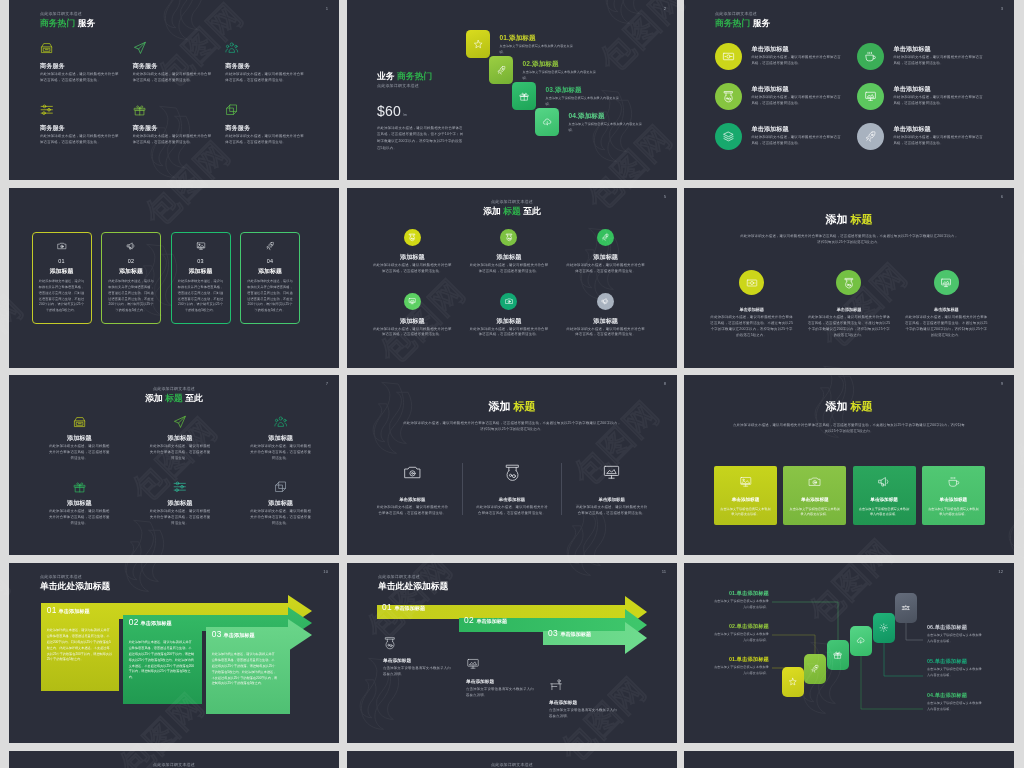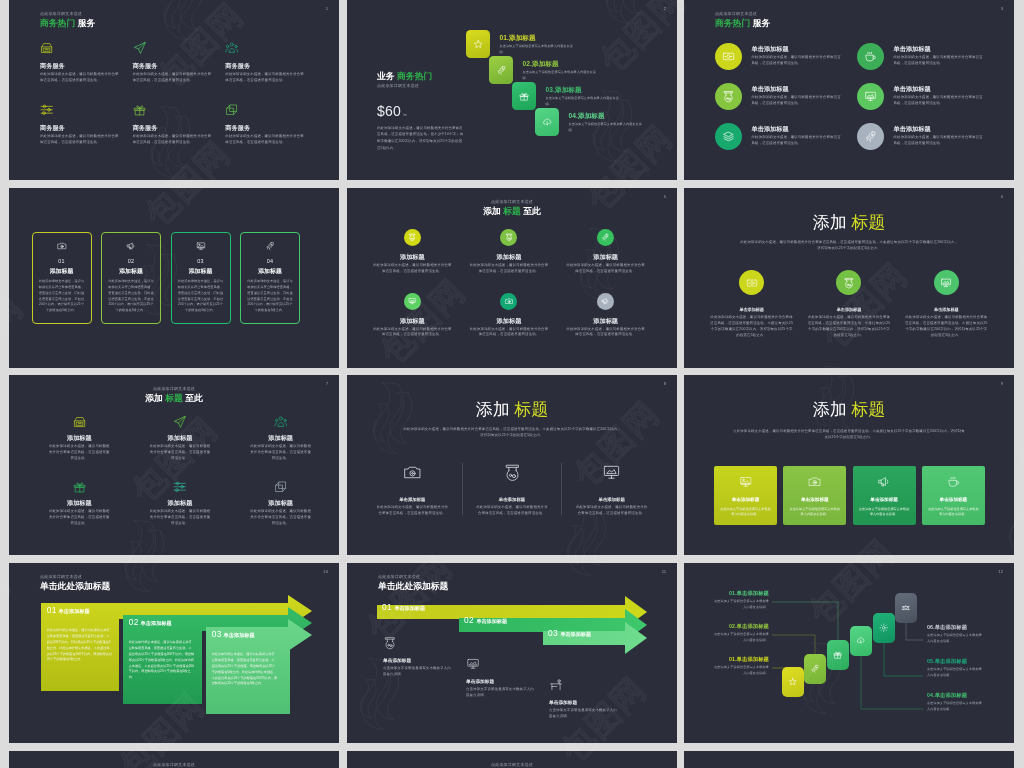--- a/index.html
+++ b/index.html
@@ -58,21 +58,21 @@
         padding:8px 5px 0;text-align:center;}
 .s4ic{height:10px;}
 .s4ic svg{width:10px;height:10px;stroke:#e3e6ea;stroke-width:1.3;display:block;margin:0 auto;}
 .s4num{font-size:5.4px;color:#e3e6ea;margin-top:8px;letter-spacing:.3px;line-height:1;}
 .s4t{font-size:5.9px;font-weight:bold;color:#fff;margin-top:5px;line-height:1;}
 .s4d{margin-top:4px;line-height:1.8;font-size:3.2px;letter-spacing:.06px;}
 
 .chead{position:absolute;left:0;top:12px;width:100%;text-align:center;}
 .chead .ttl{margin-top:3px;}
 .chead2{position:absolute;left:0;top:26px;width:100%;text-align:center;}
-.ttl2{font-size:17px;font-weight:normal;line-height:1.05;}
+.ttl2{font-size:11px;font-weight:bold;line-height:1.05;}
 
 .s5grid{position:absolute;left:17px;top:41px;width:290px;
         display:grid;grid-template-columns:repeat(3,1fr);row-gap:19px;}
 .s5cell{text-align:center;}
 .s5circ{width:17px;height:17px;border-radius:50%;margin:0 auto;display:flex;align-items:center;justify-content:center;}
 .s5circ svg{width:8.4px;height:8.4px;stroke:#fff;stroke-width:1.5;}
 .s5t{margin-top:8px;font-size:6.2px;line-height:1;}
 .s5d{margin-top:3px;padding:0 9px;}
 
 .s6lead{margin-top:8.5px;padding:0 55px;line-height:1.7;}

